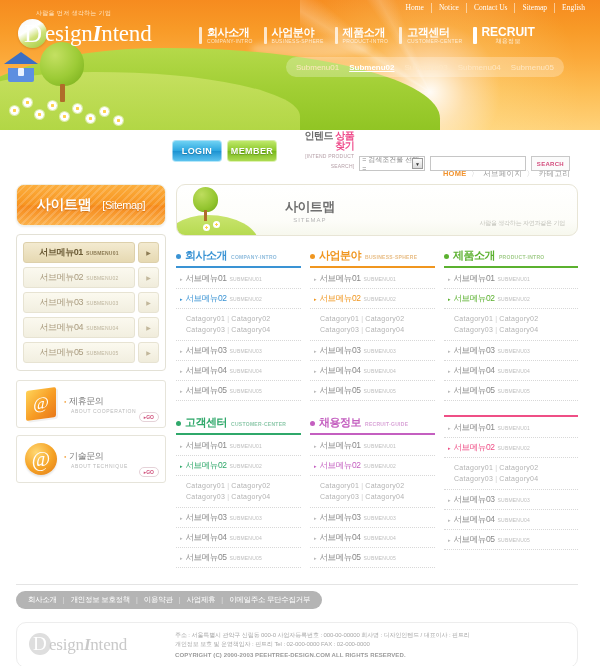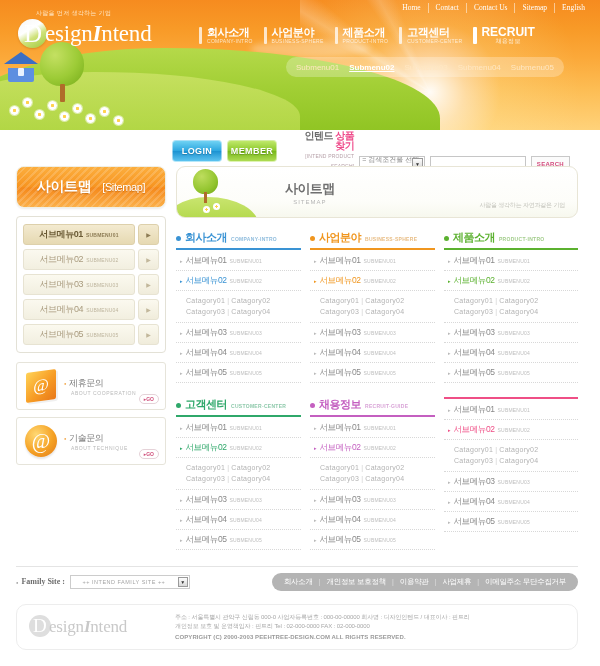--- a/index.html
+++ b/index.html
@@ -339,21 +339,21 @@
       <div class="logo-word">
         <div class="logo-D">
           <span>D</span>
         </div>
         <div class="logo-rest"><span>esign</span><i>I</i><span>ntend</span></div>
       </div>
     </div>
 
     <div class="topnav">
       <a href="#">Home</a>
-      <a href="#">Contact</a>
+      <a href="#">Notice</a>
       <a href="#">Contact Us</a>
       <a href="#">Sitemap</a>
       <a href="#">English</a>
     </div>
 
     <div class="mainnav">
       <div class="mnav">
         <span class="ko">회사소개</span>
         <span class="en">COMPANY-INTRO</span>
       </div>
@@ -397,20 +397,27 @@
         </div>
         <div class="sel">
           <span>= 검색조건을 선택 =</span>
           <span class="arw">▼</span>
         </div>
         <input class="txtin" type="text" placeholder="" style="">
         <div class="btn-search">SEARCH</div>
       </div>
     </div>
 
+    <div class="crumb">
+      <span class="home">HOME</span>
+      <span class="sep">〉</span>
+      <span>서브페이지</span>
+      <span class="sep">〉</span>
+      <span>카테고리</span>
+    </div>
 
     <div class="cols">
 
       <div class="side">
         <div class="side-ttl">
           <span>사이트맵</span>
           <small>[Sitemap]</small>
         </div>
 
         <div class="side-box">
@@ -715,27 +722,20 @@
               <span class="ko">서브메뉴05</span>
               <span class="en">SUBMENU05</span>
             </div>
           </div>
 
         </div>
       </div>
     </div>
 
     <div class="fbar">
-      <div class="fam">
-        <span class="lb">Family Site :</span>
-        <div class="fsel">
-          <span>++ INTEND FAMILY SITE ++</span>
-          <span class="arw">▼</span>
-        </div>
-      </div>
       <div class="flinks">
         <a href="#">회사소개</a>
         <span class="bar">|</span>
         <a href="#">개인정보 보호정책</a>
         <span class="bar">|</span>
         <a href="#">이용약관</a>
         <span class="bar">|</span>
         <a href="#">사업제휴</a>
         <span class="bar">|</span>
         <a href="#">이메일주소 무단수집거부</a>

